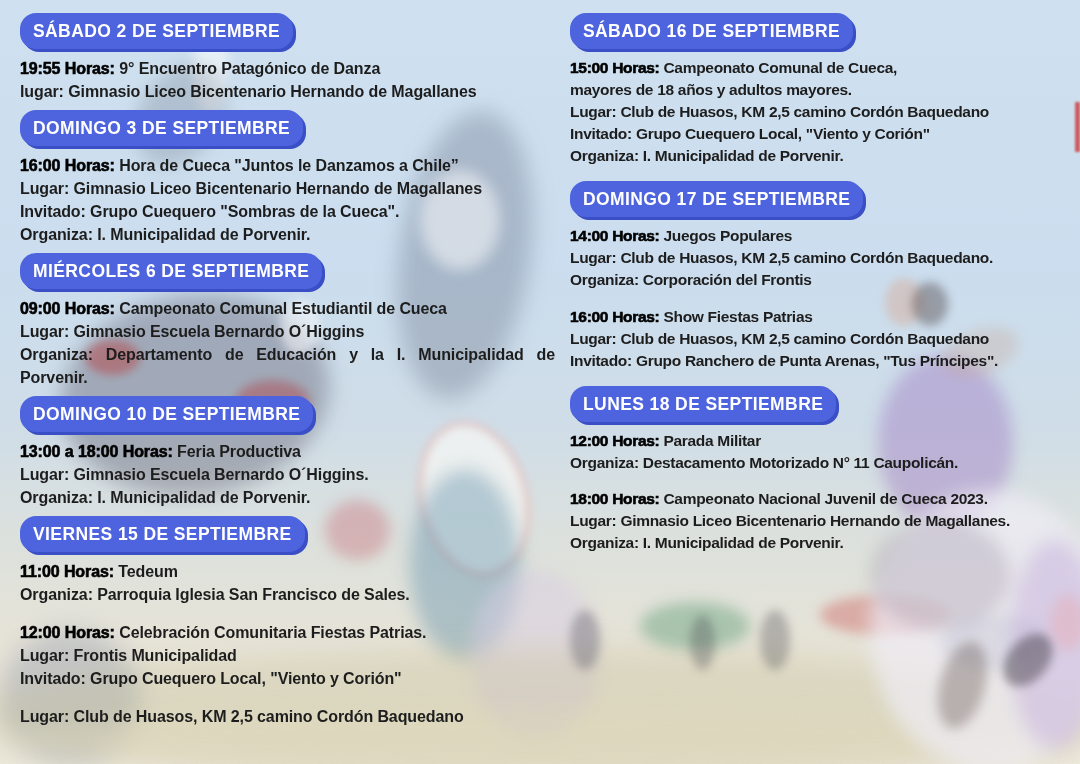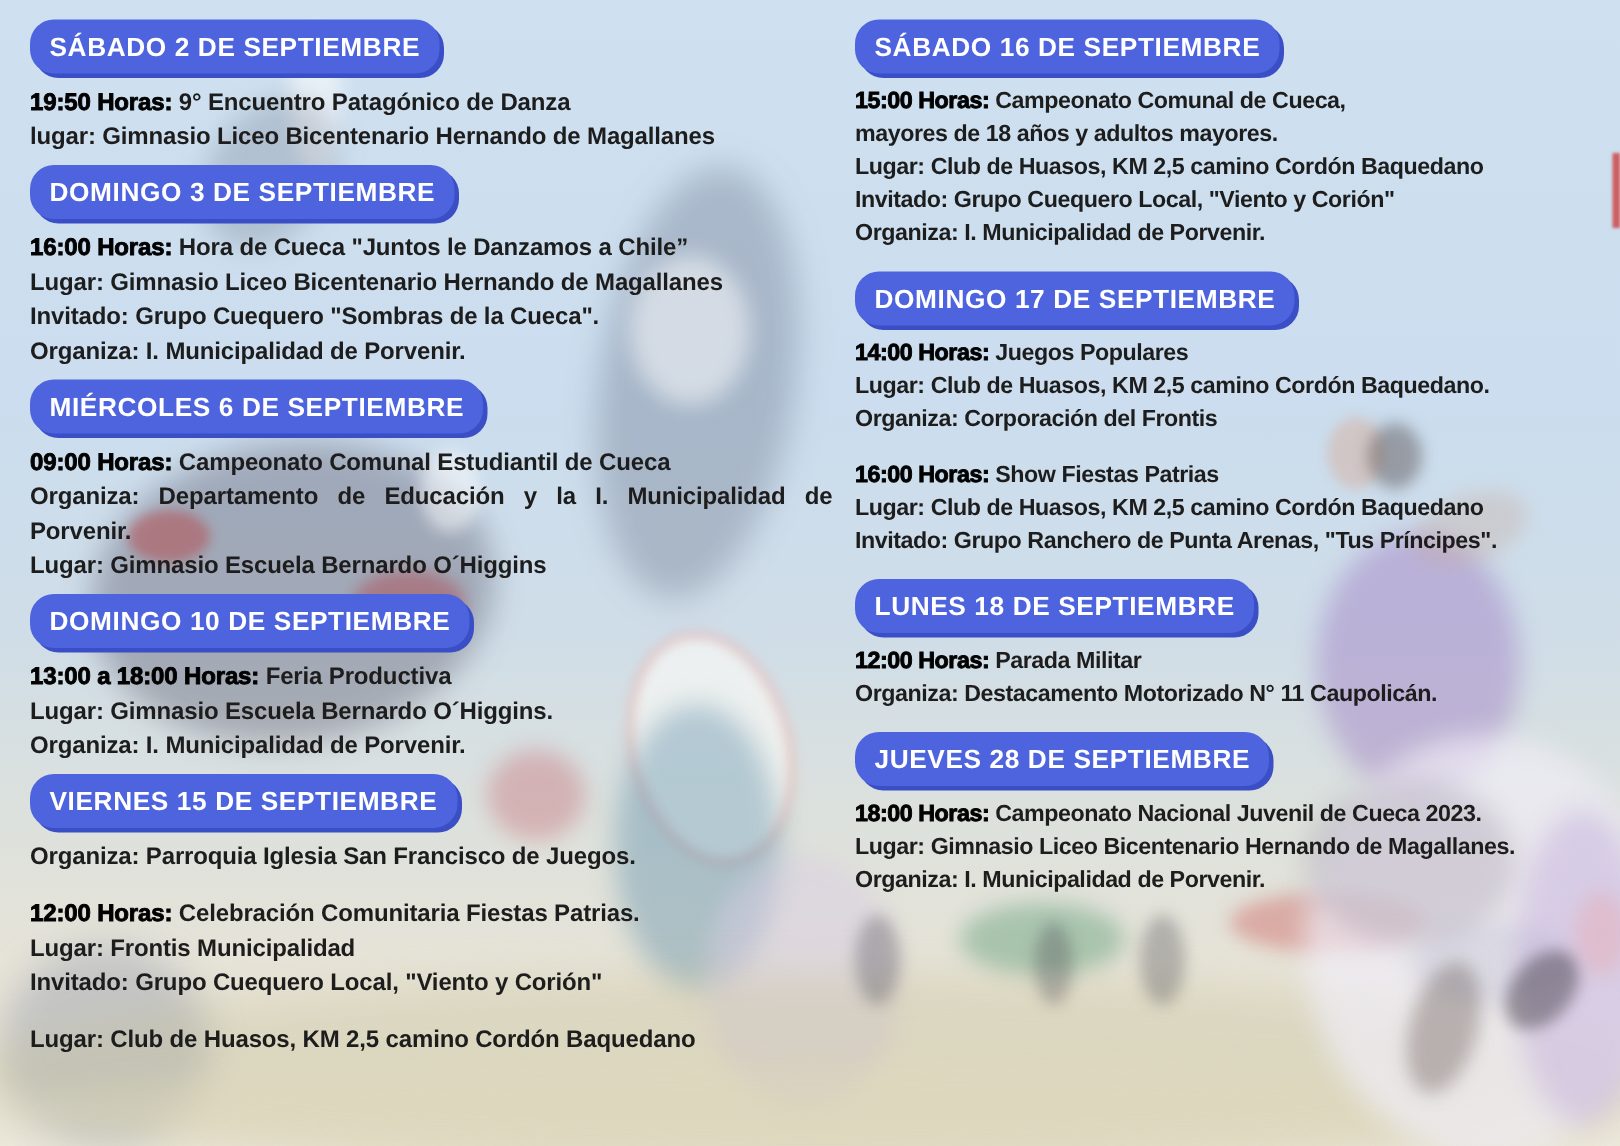--- a/index.html
+++ b/index.html
@@ -65,41 +65,42 @@
       <div style="left: 870px; top: 490px; width: 240px; height: 280px; background: rgba(240, 236, 246, 0.7); filter: blur(9px);"></div>
       <div style="left: 1010px; top: 540px; width: 90px; height: 210px; background: rgba(195, 175, 220, 0.5); filter: blur(9px);"></div>
       <div style="left: 870px; top: 520px; width: 140px; height: 110px; background: rgba(150, 140, 160, 0.3); filter: blur(8px);"></div>
       <div style="left: 940px; top: 640px; width: 45px; height: 90px; background: rgba(90, 75, 70, 0.35); filter: blur(6px); transform: rotate(15deg);"></div>
       <div style="left: 1008px; top: 630px; width: 40px; height: 60px; background: rgba(40, 35, 40, 0.4); filter: blur(5px); transform: rotate(40deg);"></div>
       <div style="left: 1050px; top: 595px; width: 35px; height: 55px; background: rgba(230, 170, 180, 0.45); filter: blur(6px);"></div>
       <div style="left: 1075px; top: 102px; width: 5px; height: 50px; background: rgba(205, 70, 70, 0.85); filter: blur(1px); border-radius: 0px;"></div>
     </div>
   <div class="col col-left">
       <section class="sec"><div class="banner">SÁBADO 2 DE SEPTIEMBRE</div><div class="event">
-          <div class="line"><span class="t">19:50 Horas:</span><span> 9° Encuentro Patagónico de Danza</span></div>
+          <div class="line"><span class="t">19:55 Horas:</span><span> 9° Encuentro Patagónico de Danza</span></div>
           <div class="line"><span>lugar: Gimnasio Liceo Bicentenario Hernando de Magallanes</span></div>
         </div></section>
       <section class="sec"><div class="banner">DOMINGO 3 DE SEPTIEMBRE</div><div class="event">
           <div class="line"><span class="t">16:00 Horas:</span><span> Hora de Cueca "Juntos le Danzamos a Chile”</span></div>
           <div class="line"><span>Lugar: Gimnasio Liceo Bicentenario Hernando de Magallanes</span></div>
           <div class="line"><span>Invitado: Grupo Cuequero "Sombras de la Cueca".</span></div>
           <div class="line"><span>Organiza: I. Municipalidad de Porvenir.</span></div>
         </div></section>
       <section class="sec"><div class="banner">MIÉRCOLES 6 DE SEPTIEMBRE</div><div class="event">
           <div class="line"><span class="t">09:00 Horas:</span><span> Campeonato Comunal Estudiantil de Cueca</span></div>
+          <div class="line"><span>Lugar: Gimnasio Escuela Bernardo O´Higgins</span></div>
           <div class="line"><span>Organiza: Departamento de Educación y la I. Municipalidad de Porvenir.</span></div>
-          <div class="line"><span>Lugar: Gimnasio Escuela Bernardo O´Higgins</span></div>
         </div></section>
       <section class="sec"><div class="banner">DOMINGO 10 DE SEPTIEMBRE</div><div class="event">
           <div class="line"><span class="t">13:00 a 18:00 Horas:</span><span> Feria Productiva</span></div>
           <div class="line"><span>Lugar: Gimnasio Escuela Bernardo O´Higgins.</span></div>
           <div class="line"><span>Organiza: I. Municipalidad de Porvenir.</span></div>
         </div></section>
       <section class="sec"><div class="banner">VIERNES 15 DE SEPTIEMBRE</div><div class="event">
-          <div class="line"><span>Organiza: Parroquia Iglesia San Francisco de Juegos.</span></div>
+          <div class="line"><span class="t">11:00 Horas:</span><span> Tedeum</span></div>
+          <div class="line"><span>Organiza: Parroquia Iglesia San Francisco de Sales.</span></div>
         </div><div class="event">
           <div class="line"><span class="t">12:00 Horas:</span><span> Celebración Comunitaria Fiestas Patrias.</span></div>
           <div class="line"><span>Lugar: Frontis Municipalidad</span></div>
           <div class="line"><span>Invitado: Grupo Cuequero Local, "Viento y Corión"</span></div>
         </div><div class="event">
           <div class="line"><span>Lugar: Club de Huasos, KM 2,5 camino Cordón Baquedano</span></div>
         </div></section>
     </div>
   <div class="col col-right">
       <section class="sec"><div class="banner">SÁBADO 16 DE SEPTIEMBRE</div><div class="event">
@@ -115,19 +116,19 @@
           <div class="line"><span>Organiza: Corporación del Frontis</span></div>
         </div><div class="event">
           <div class="line"><span class="t">16:00 Horas:</span><span> Show Fiestas Patrias</span></div>
           <div class="line"><span>Lugar: Club de Huasos, KM 2,5 camino Cordón Baquedano</span></div>
           <div class="line"><span>Invitado: Grupo Ranchero de Punta Arenas, "Tus Príncipes".</span></div>
         </div></section>
       <section class="sec"><div class="banner">LUNES 18 DE SEPTIEMBRE</div><div class="event">
           <div class="line"><span class="t">12:00 Horas:</span><span> Parada Militar</span></div>
           <div class="line"><span>Organiza:  Destacamento Motorizado N° 11 Caupolicán.</span></div>
         </div></section>
-      <section class="sec"><div class="banner">JUEVES 28 DE SEPTIEMBRE</div><div class="event">
+      <section class="sec"><div class="event">
           <div class="line"><span class="t">18:00 Horas:</span><span> Campeonato Nacional Juvenil de Cueca 2023.</span></div>
           <div class="line"><span>Lugar: Gimnasio Liceo Bicentenario Hernando de Magallanes.</span></div>
           <div class="line"><span>Organiza: I. Municipalidad de Porvenir.</span></div>
         </div></section>
     </div>
 </div>
 
 </body></html>

